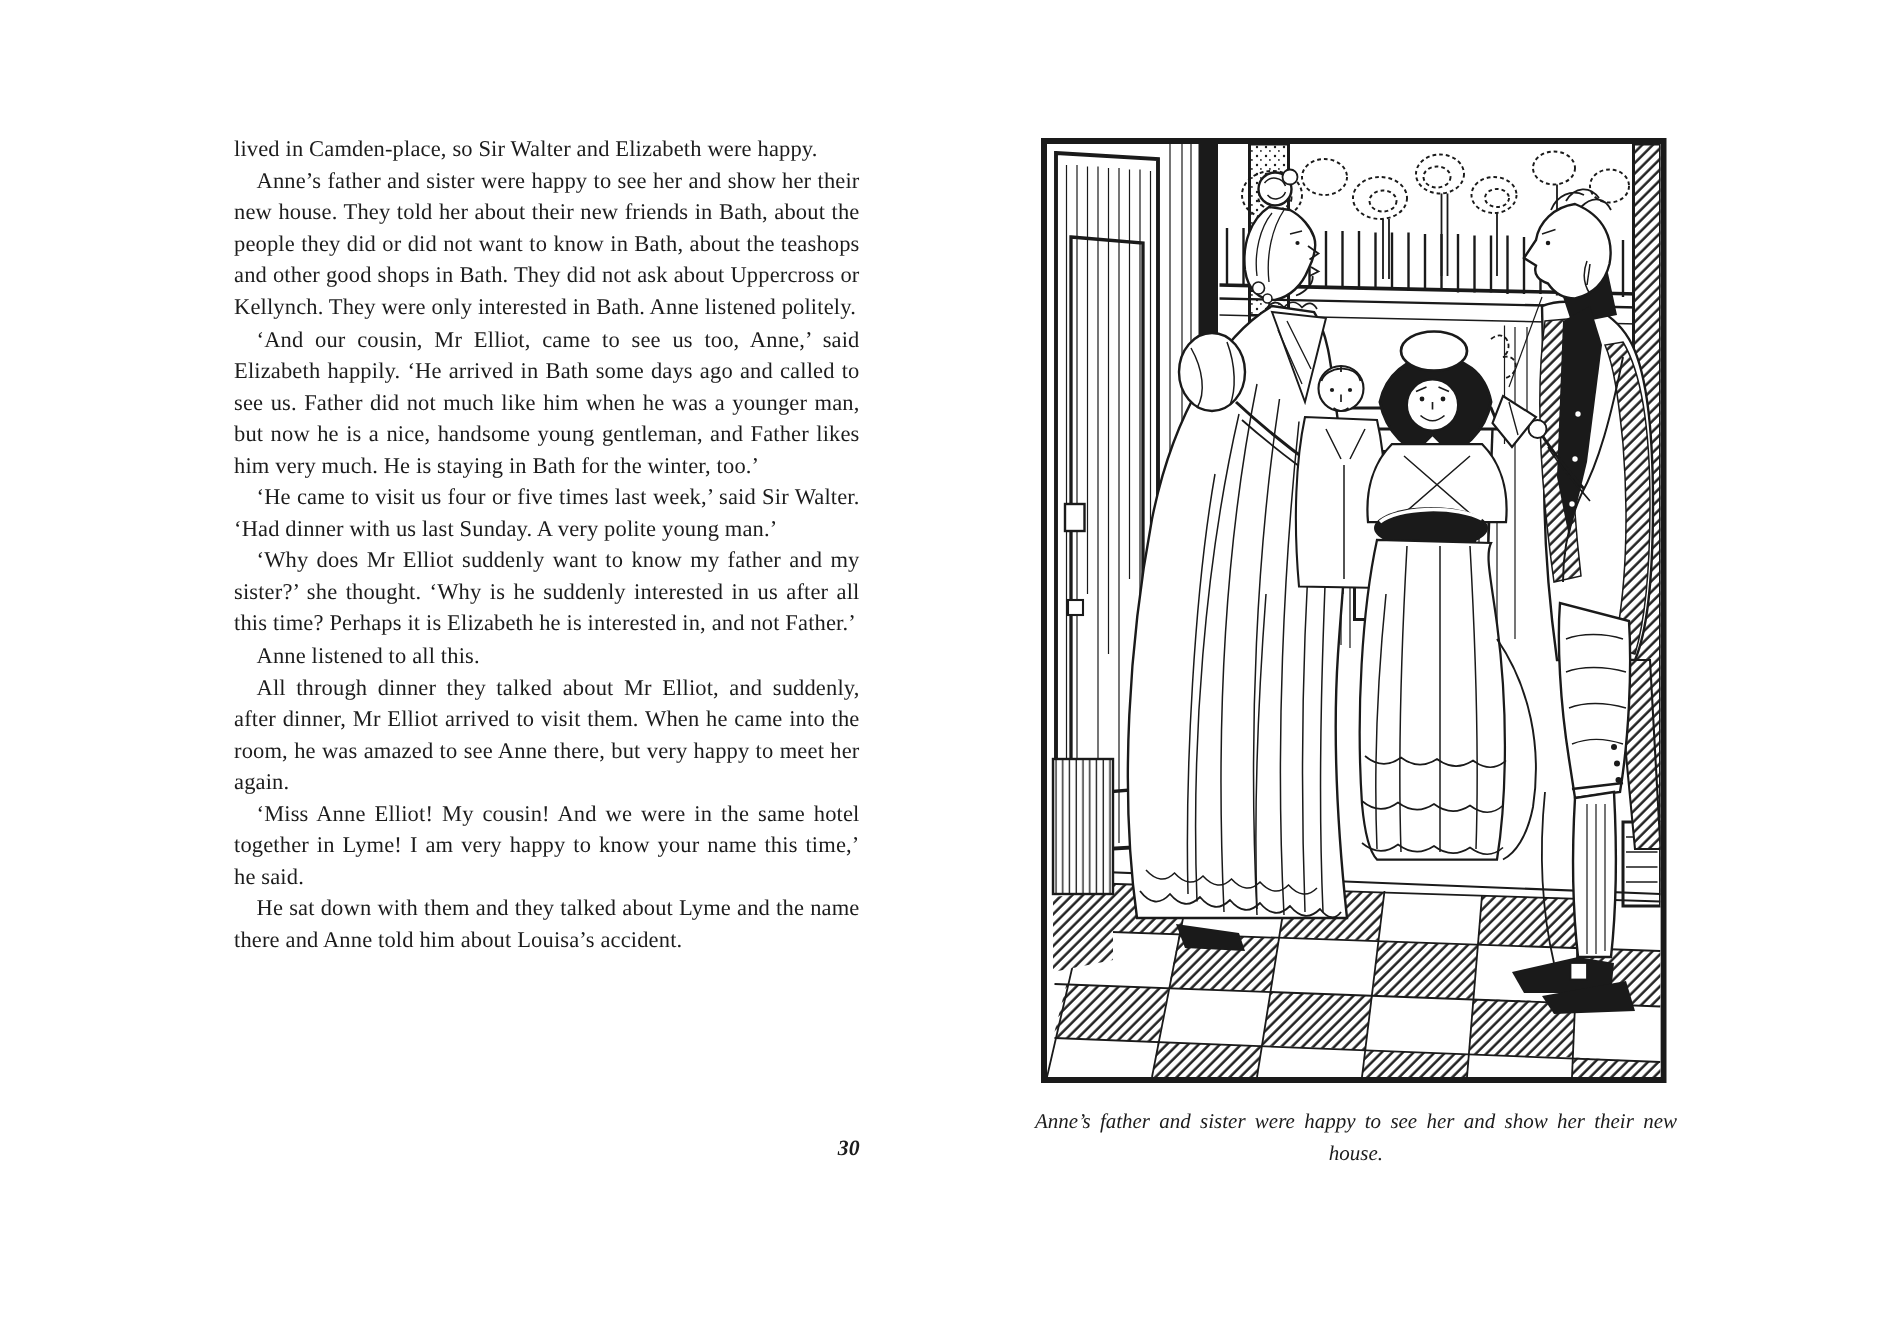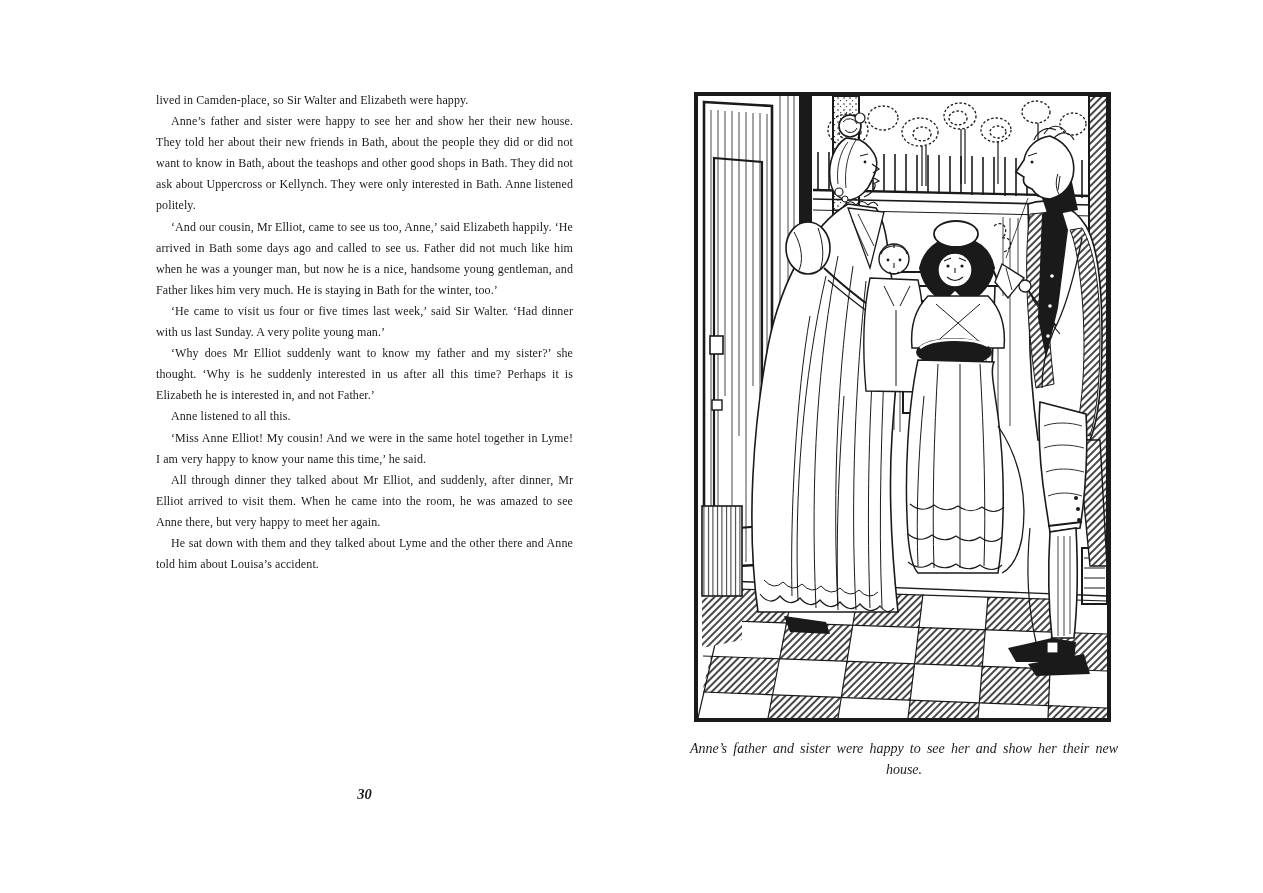--- a/index.html
+++ b/index.html
@@ -2,26 +2,26 @@
 <html><head>
 <meta charset="utf-8">
 <style>
   html,body { margin:0; padding:0; background:#ffffff; }
   .spread {
     position:relative; width:1263px; height:893px; background:#ffffff;
     font-family:"Liberation Serif","DejaVu Serif",serif; color:#1c1c1c; overflow:hidden;
   }
   .text-col {
     position:absolute; left:156px; top:90px; width:417px;
-    font-size:12px; line-height:21.1px; text-align:justify; letter-spacing:0.1px;
+    font-size:15px; line-height:21.1px; text-align:justify; letter-spacing:0.1px;
   }
   .text-col p { margin:0; text-indent:15px; }
   .text-col p.first { text-indent:0; }
   .page-number {
-    position:absolute; left:156px; top:786px; width:417px; text-align:center;
+    position:absolute; left:156px; top:758px; width:417px; text-align:right;
     font-style:italic; font-weight:bold; font-size:14.5px;
   }
   .illo-frame {
     position:absolute; left:694px; top:92px; width:417px; height:630px;
     border:4px solid #1a1a1a; box-sizing:border-box; background:#fff;
   }
   .illo-frame svg { display:block; width:100%; height:100%; }
   .caption {
     position:absolute; left:690px; top:738px; width:428px;
     font-style:italic; font-size:14px; line-height:21px;
@@ -33,23 +33,23 @@
 
 <div class="spread">
 
   <div class="text-col">
     <p class="first">lived in Camden-place, so Sir Walter and Elizabeth were happy.</p>
     <p>Anne’s father and sister were happy to see her and show her their new house. They told her about their new friends in Bath, about the people they did or did not want to know in Bath, about the teashops and other good shops in Bath. They did not ask about Uppercross or Kellynch. They were only interested in Bath. Anne listened politely.</p>
     <p>‘And our cousin, Mr Elliot, came to see us too, Anne,’ said Elizabeth happily. ‘He arrived in Bath some days ago and called to see us. Father did not much like him when he was a younger man, but now he is a nice, handsome young gentleman, and Father likes him very much. He is staying in Bath for the winter, too.’</p>
     <p>‘He came to visit us four or five times last week,’ said Sir Walter. ‘Had dinner with us last Sunday. A very polite young man.’</p>
     <p>‘Why does Mr Elliot suddenly want to know my father and my sister?’ she thought. ‘Why is he suddenly interested in us after all this time? Perhaps it is Elizabeth he is interested in, and not Father.’</p>
     <p>Anne listened to all this.</p>
+    <p>All through dinner they talked about Mr Elliot, and suddenly, after dinner, Mr Elliot arrived to visit them. When he came into the room, he was amazed to see Anne there, but very happy to meet her again.</p>
     <p>‘Miss Anne Elliot! My cousin! And we were in the same hotel together in Lyme! I am very happy to know your name this time,’ he said.</p>
-    <p>All through dinner they talked about Mr Elliot, and suddenly, after dinner, Mr Elliot arrived to visit them. When he came into the room, he was amazed to see Anne there, but very happy to meet her again.</p>
-    <p>He sat down with them and they talked about Lyme and the other there and Anne told him about Louisa’s accident.</p>
+    <p>He sat down with them and they talked about Lyme and the name there and Anne told him about Louisa’s accident.</p>
   </div>
 
   <div class="page-number">30</div>
 
   <div class="illo-frame">
     <svg viewBox="0 0 409 622" xmlns="http://www.w3.org/2000/svg">
       <defs>
         <pattern id="ht" patternUnits="userSpaceOnUse" width="5" height="5" patternTransform="rotate(45)">
           <rect width="5" height="5" fill="#fff"></rect>
             <line x1="1" y1="0" x2="1" y2="5" stroke="#1a1a1a" stroke-width="1.6"></line>

